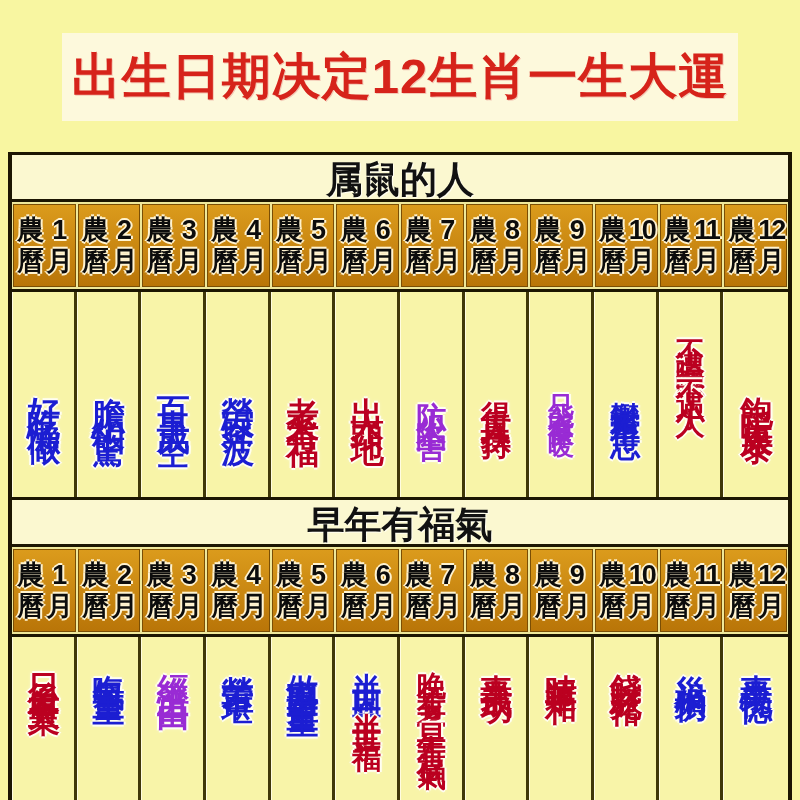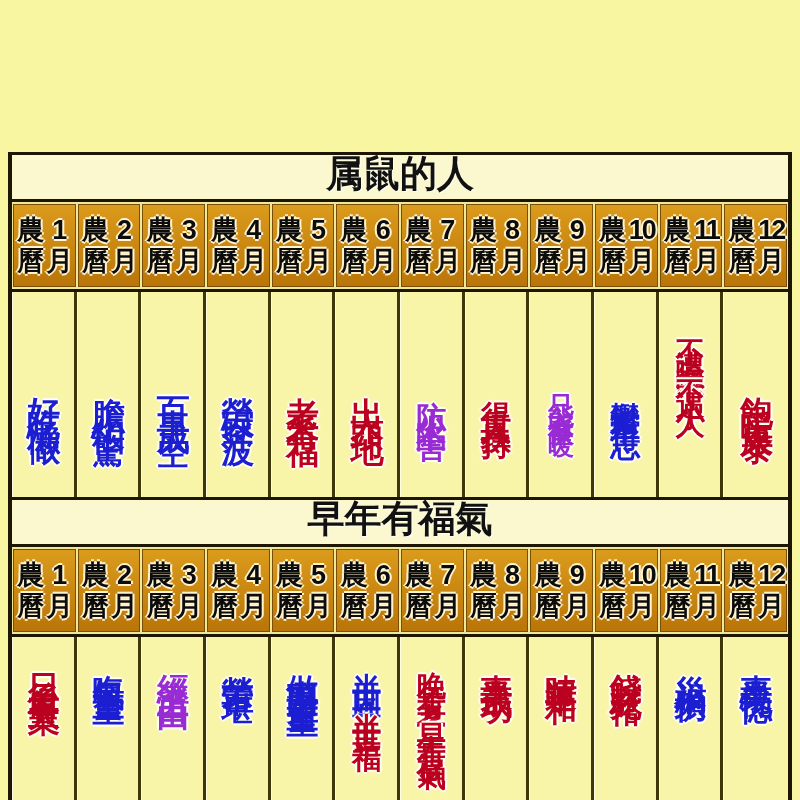--- a/index.html
+++ b/index.html
@@ -13,21 +13,21 @@
   .title-box h1{margin:0;font-size:49px;font-weight:bold;color:#d6231a;
                 letter-spacing:1px;white-space:nowrap;
                 text-shadow:1px 1px 0 #f3c9b6;}
 
   
   .ztable{position:absolute;left:8px;top:152px;width:784px;
           border-left:4px solid #1c1602;border-right:4px solid #1c1602;
           box-sizing:border-box;background:#f6f1a4;}
 
   .sec-header{height:44px;background:#fbf8d0;border-top:3px solid #1c1602;
-              border-bottom:3px solid #1c1602;display:flex;align-items:flex-end;
+              border-bottom:3px solid #1c1602;display:flex;align-items:flex-start;
               justify-content:center;}
   .sec-header span{font-size:37px;font-weight:bold;color:#111;
                    text-shadow:1px 1px 0 #fffef0;}
 
   .mrow{display:grid;grid-template-columns:repeat(12,1fr);height:87px;
         background:#efe89a;border-bottom:3px solid #1c1602;}
   .mcell{margin:2px 1px;background:linear-gradient(#db9b1c,#b97508);
          border:1px solid #7a4e05;display:flex;flex-direction:column;
          justify-content:center;align-items:center;box-sizing:border-box;}
   .mline{display:grid;grid-template-columns:31px 27px;justify-content:center;
@@ -55,20 +55,23 @@
   .vmulti{font-size:29px;letter-spacing:10px;line-height:1.08;}
 
   .c-blue{color:#1c1ed2;}
   .c-red{color:#bb0020;}
   .c-purple{color:#992bd4;}
 </style>
 </head>
 <body>
 
 <div class="page">
+  <div class="title-box">
+    <h1>出生日期决定12生肖一生大運</h1>
+  </div>
   <div class="ztable">
       <div class="sec-header">
         <span>属鼠的人</span>
       </div>
       <div class="mrow">
         <div class="mcell">
           <div class="mline">
             <span>農</span>
             <span>1</span>
           </div>

